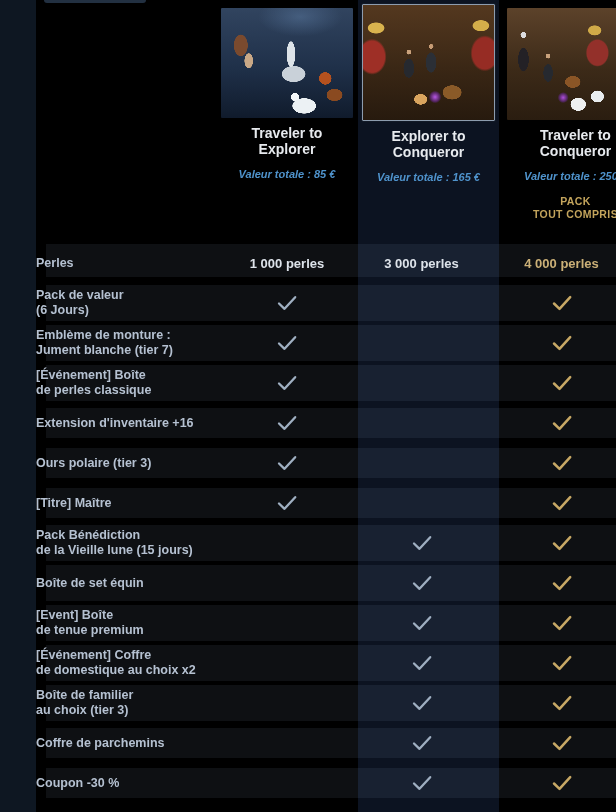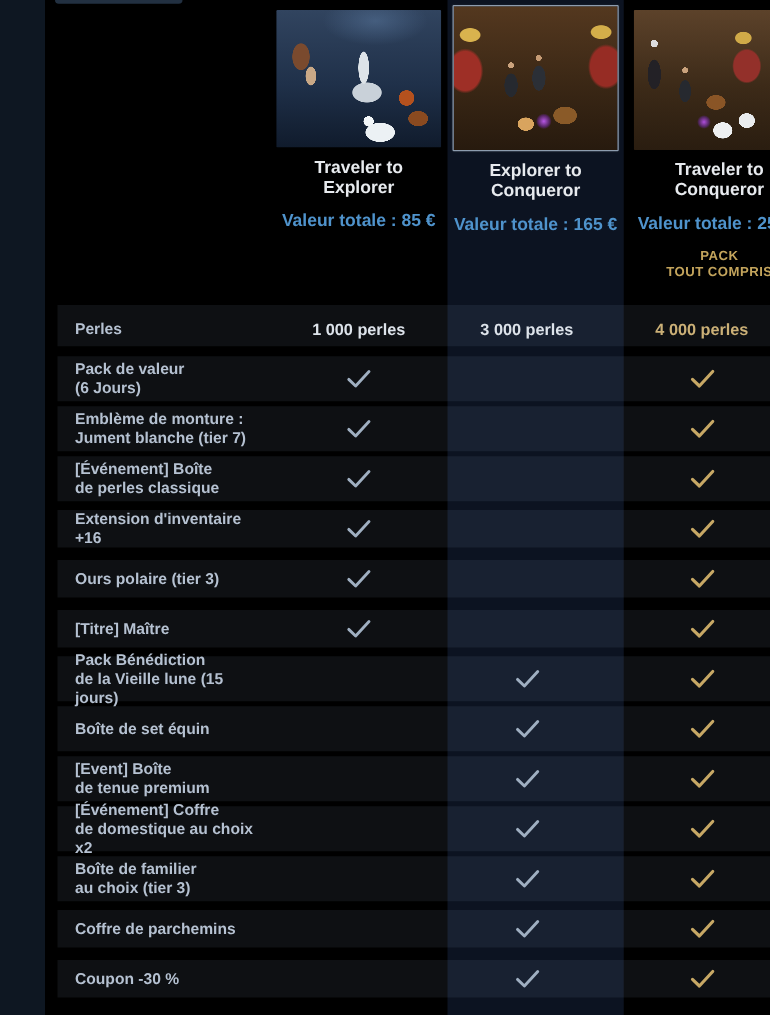--- a/index.html
+++ b/index.html
@@ -58,33 +58,33 @@
     radial-gradient(ellipse 14px 26px at 92% 46%, #dde0e2 0 52%, transparent 58%),
     radial-gradient(ellipse 12px 9px at 64% 20%, #d0aa48 0 52%, transparent 58%),
     radial-gradient(ellipse 20px 24px at 66% 40%, #93302a 0 52%, transparent 58%),
     radial-gradient(circle 5px at 12% 24%, #dcdcde 0 58%, transparent 60%),
     radial-gradient(ellipse 9px 20px at 12% 46%, #232126 0 58%, transparent 60%),
     radial-gradient(ellipse 8px 15px at 30% 58%, #26292f 0 58%, transparent 60%),
     radial-gradient(circle 4px at 30% 43%, #caa27c 0 58%, transparent 60%),
     radial-gradient(ellipse 13px 10px at 48% 66%, #8a5526 0 58%, transparent 60%),
     linear-gradient(180deg,#5c422a,#3c2a18 55%,#2a1d10);}
   .pack-title{margin-top:7px;font-size:14px;line-height:16px;font-weight:700;color:#e7eaee;}
-  .pack-value{margin-top:11px;font-size:14px;font-weight:700;color:#4f93cc;}
+  .pack-value{margin-top:11px;font-size:11px;font-weight:700;color:#4f93cc;font-style:italic;}
   .pack-badge{margin-top:13px;font-size:10.5px;line-height:13px;font-weight:800;
     color:#c3a45c;letter-spacing:.4px;}
 
   
   #rows{position:absolute;left:0;top:243px;width:616px;}
   .row{position:relative;height:40px;}
   .band{position:absolute;left:10px;right:0;background:rgba(158,188,226,0.085);}
   .row.one  .band{top:5px;bottom:5px;}
   .row.two  .band{top:2px;bottom:2px;}
   .row.head .band{top:1px;bottom:6px;}
   .cells{position:absolute;inset:0;display:flex;align-items:center;}
-  .cell-label{width:180px;box-sizing:border-box;padding-left:24px;}
+  .cell-label{width:180px;box-sizing:border-box;}
   .lbl{font-size:12.5px;line-height:15px;font-weight:600;color:#b5c1d1;}
   .cell-val{display:flex;justify-content:center;}
   .c1{width:142px;} .c2{width:127px;} .c3{width:153px;}
   .val-text{font-size:13px;font-weight:700;color:#dde3ea;}
   .val-text.gold{color:#cbb077;}
   .check-path{fill:none;stroke-width:2.3;stroke-linecap:round;stroke-linejoin:round;}
   .check-path.silver{stroke:#9fafc1;}
   .check-path.gold{stroke:#c7a865;stroke-width:2.5;}
 </style>
 </head>

